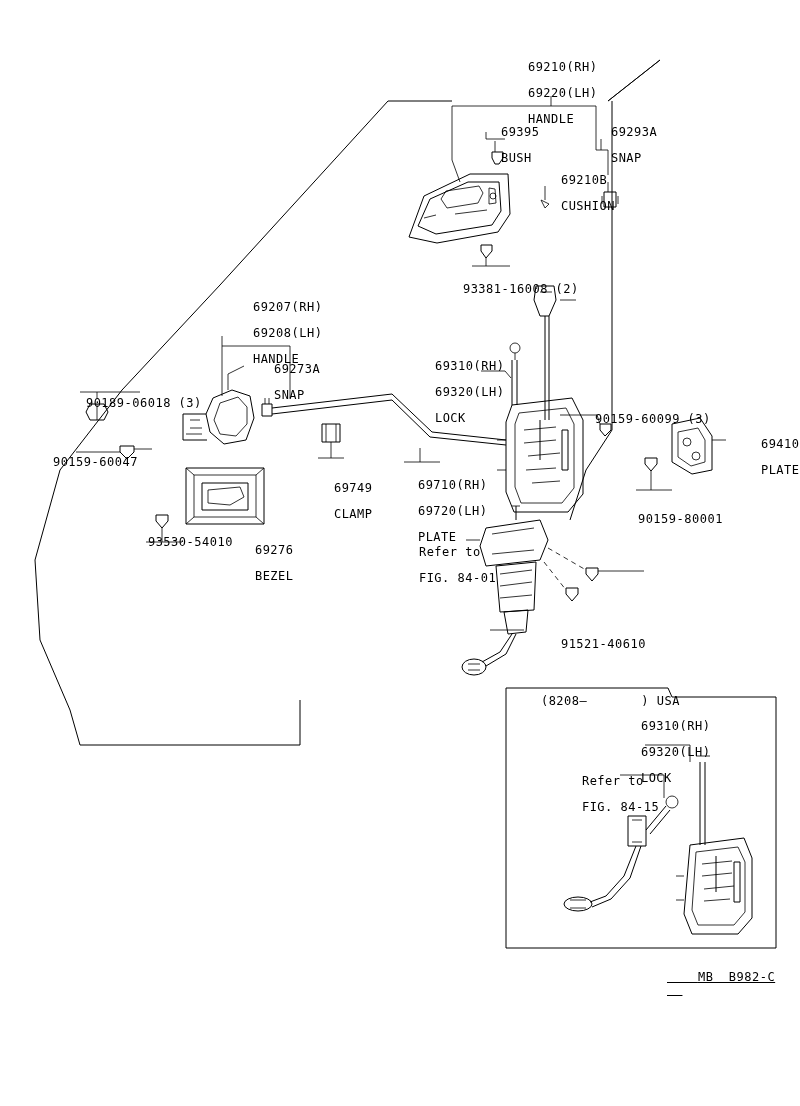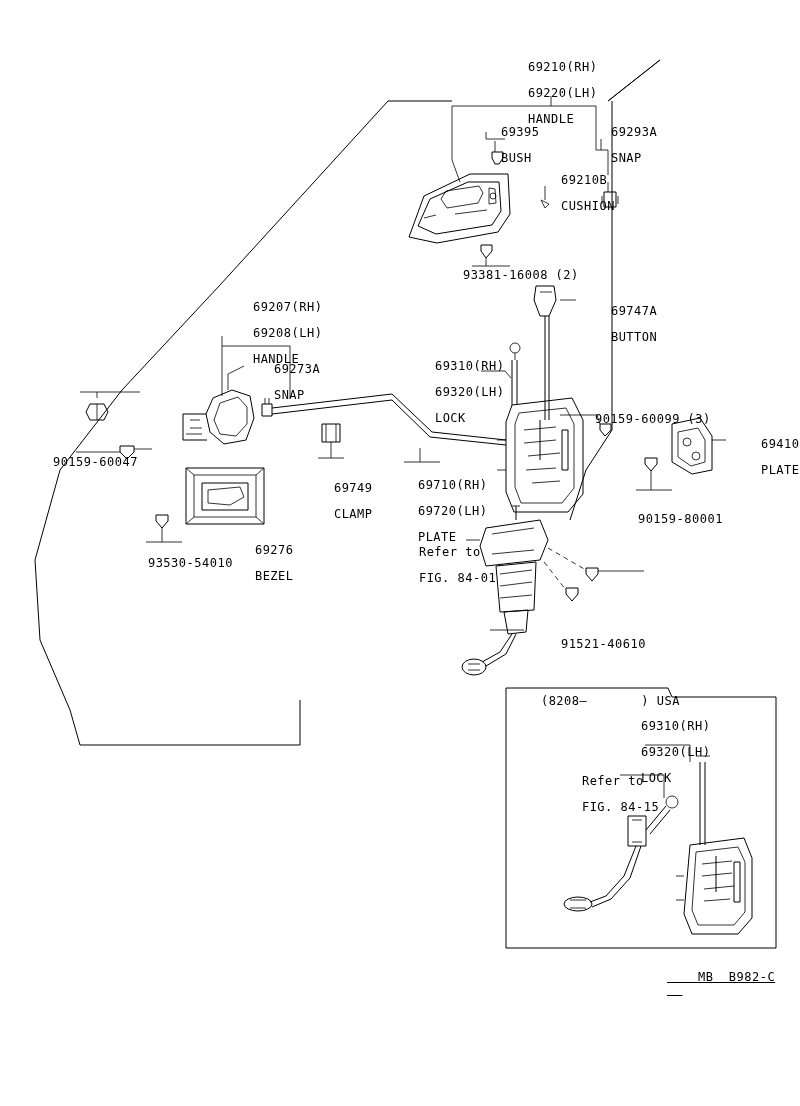--- a/index.html
+++ b/index.html
@@ -299,46 +299,45 @@
   <div class="lbl" style="left:580px; top:113px;">
     <span>69293A</span><br>
     <span>SNAP</span>
   </div>
 
   <div class="lbl" style="left:530px; top:161px;">
     <span>69210B</span><br>
     <span>CUSHION</span>
   </div>
 
-  <div class="lbl" style="left:432px; top:256px;">
+  <div class="lbl" style="left:432px; top:270px;">
     <span>93381-16008 (2)</span>
   </div>
 
-  <div class="lbl" style="left:580px; top:292px;">
-    <span>69747A</span><br>
-    <span>BUTTON</span>
-  </div>
 
   <div class="lbl" style="left:222px; top:288px;">
     <span>69207(RH)</span><br>
     <span>69208(LH)</span><br>
     <span>HANDLE</span>
   </div>
 
   <div class="lbl" style="left:243px; top:350px;">
     <span>69273A</span><br>
     <span>SNAP</span>
   </div>
 
   <div class="lbl" style="left:404px; top:347px;">
     <span>69310(RH)</span><br>
     <span>69320(LH)</span><br>
     <span>LOCK</span>
   </div>
 
+  <div class="lbl" style="left:55px; top:384px;">
+    <span>90189-06018 (3)</span>
+  </div>
 
   <div class="lbl" style="left:22px; top:443px;">
     <span>90159-60047</span>
   </div>
 
   <div class="lbl" style="left:564px; top:400px;">
     <span>90159-60099 (3)</span>
   </div>
 
   <div class="lbl" style="left:730px; top:425px;">
@@ -359,21 +358,21 @@
     <span>69710(RH)</span><br>
     <span>69720(LH)</span><br>
     <span>PLATE</span>
   </div>
 
   <div class="lbl" style="left:224px; top:531px;">
     <span>69276</span><br>
     <span>BEZEL</span>
   </div>
 
-  <div class="lbl" style="left:117px; top:544px;">
+  <div class="lbl" style="left:117px; top:523px;">
     <span>93530-54010</span>
   </div>
 
 
   <div class="lbl" style="left:530px; top:625px;">
     <span>91521-40610</span>
   </div>
 
   <div class="lbl" style="left:388px; top:533px;">
     <span>Refer to</span><br>

